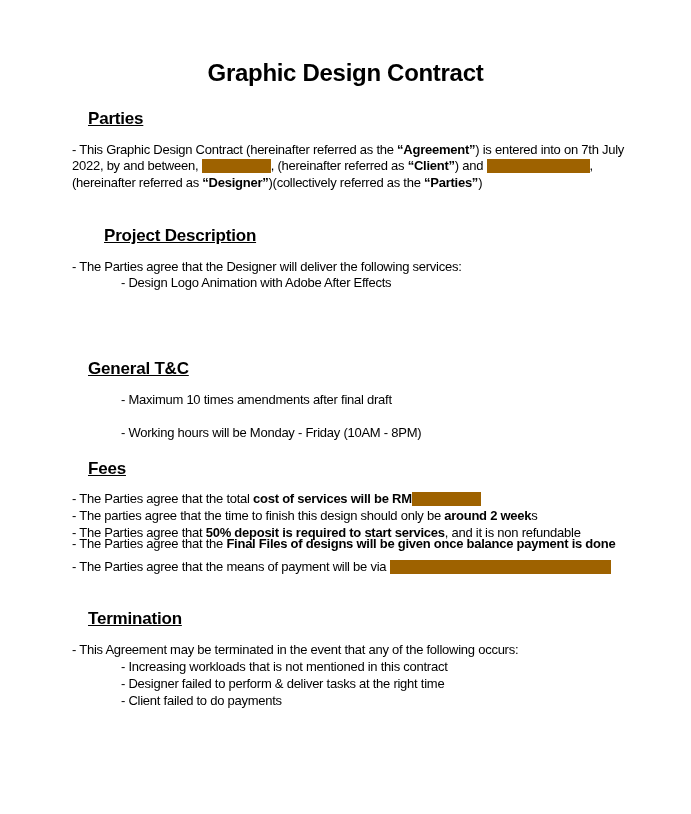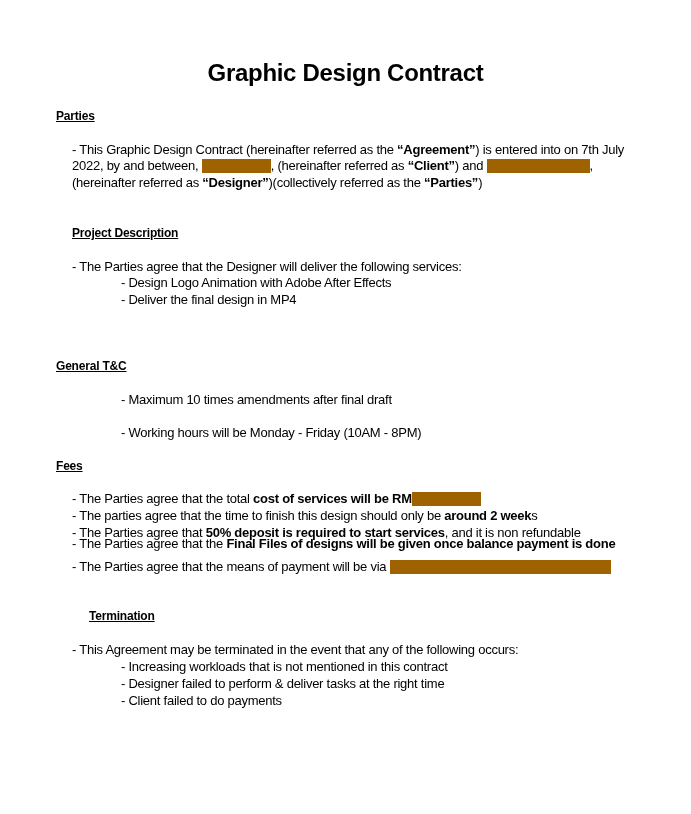--- a/index.html
+++ b/index.html
@@ -1,21 +1,21 @@
 <!DOCTYPE html>
 <html><head>
 <meta charset="utf-8">
 <style>
   html, body { margin: 0; padding: 0; background: #ffffff; }
   body { width: 691px; height: 814px; position: relative; overflow: hidden;
          font-family: "Liberation Sans", sans-serif; color: #000; }
   .page { position: absolute; left: 0; top: 0; width: 691px; height: 610px; background: #fff; }
   .title { position: absolute; left: 0; width: 691px; top: 59px; text-align: center;
            font-size: 24px; font-weight: bold; letter-spacing: -0.3px; }
-  .heading { position: absolute; left: 56px; font-size: 12px; font-weight: bold;
+  .heading { position: absolute; left: 88px; font-size: 17px; font-weight: bold;
              text-decoration: underline; letter-spacing: -0.2px; }
   .line { position: absolute; font-size: 13px; white-space: nowrap; letter-spacing: -0.25px; line-height: 16px; }
   .l0 { left: 72px; }
   .l1 { left: 121px; }
   b { font-weight: bold; }
   .redact { display: inline-block; background: #9e6200; height: 14px; vertical-align: -3px; }
 </style>
 </head>
 <body>
 
@@ -31,21 +31,20 @@
   <div class="line l0" style="top:158px;">
     <span>2022, by and between, </span><span class="redact" style="width: 69px; background: rgb(158, 98, 0);"></span><span>, (hereinafter referred as </span><b>“Client”</b><span>) and </span><span class="redact" style="width: 103px; background: rgb(158, 98, 0);"></span><span>,</span>
   </div>
   <div class="line l0" style="top:175px;">
     <span>(hereinafter referred as </span><b>“Designer”</b><span>)(collectively referred as the </span><b>“Parties”</b><span>)</span>
   </div>
 
   <div class="heading" style="top:226px;padding-left:16px;">Project Description</div>
   <div class="line l0" style="top:259px;">- The Parties agree that the Designer will deliver the following services:</div>
   <div class="line l1" style="top:275px;">- Design Logo Animation with Adobe After Effects</div>
-  <div class="line l1" style="top:292px;">- Deliver the final design in MP4</div>
 
   <div class="heading" style="top:359px;">General T&amp;C</div>
   <div class="line l1" style="top:392px;">- Maximum 10 times amendments after final draft</div>
   <div class="line l1" style="top:425px;text-align:center;">- Working hours will be Monday - Friday (10AM - 8PM)</div>
 
   <div class="heading" style="top:459px;">Fees</div>
   <div class="line l0" style="top:491px;">
     <span>- The Parties agree that the total </span><b>cost of services will be RM</b><span class="redact" style="width: 69px; background: rgb(158, 98, 0);"></span>
   </div>
   <div class="line l0" style="top:508px;">
@@ -54,19 +53,19 @@
   <div class="line l0" style="top:525px;">
     <span>- The Parties agree that </span><b>50% deposit is required to start services</b><span>, and it is non refundable</span>
   </div>
   <div class="line l0" style="top:536px;">
     <span>- The Parties agree that the </span><b>Final Files of designs will be given once balance payment is done</b>
   </div>
   <div class="line l0" style="top:559px;">
     <span>- The Parties agree that the means of payment will be via </span><span class="redact" style="width: 221px; background: rgb(158, 98, 0);"></span>
   </div>
 
-  <div class="heading" style="top:609px;margin-left:33px;">Termination</div>
+  <div class="heading" style="top:609px;">Termination</div>
   <div class="line l0" style="top:642px;">- This Agreement may be terminated in the event that any of the following occurs:</div>
   <div class="line l1" style="top:676px;">- Designer failed to perform &amp; deliver tasks at the right time</div>
   <div class="line l1" style="top:659px;">- Increasing workloads that is not mentioned in this contract</div>
   <div class="line l1" style="top:693px;">- Client failed to do payments</div>
 
 </div>
 
 </body></html>

